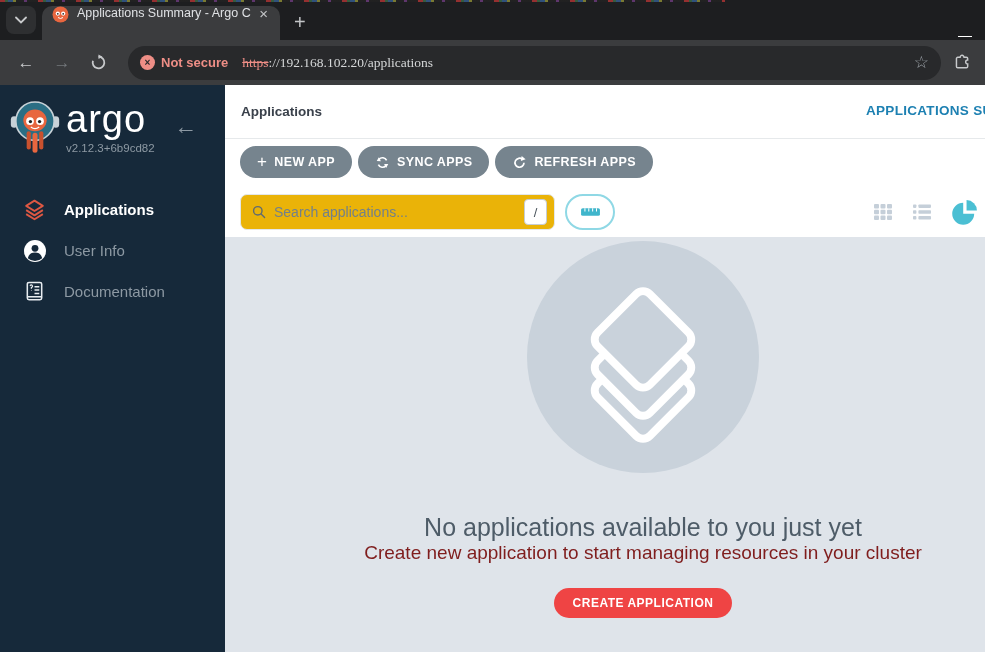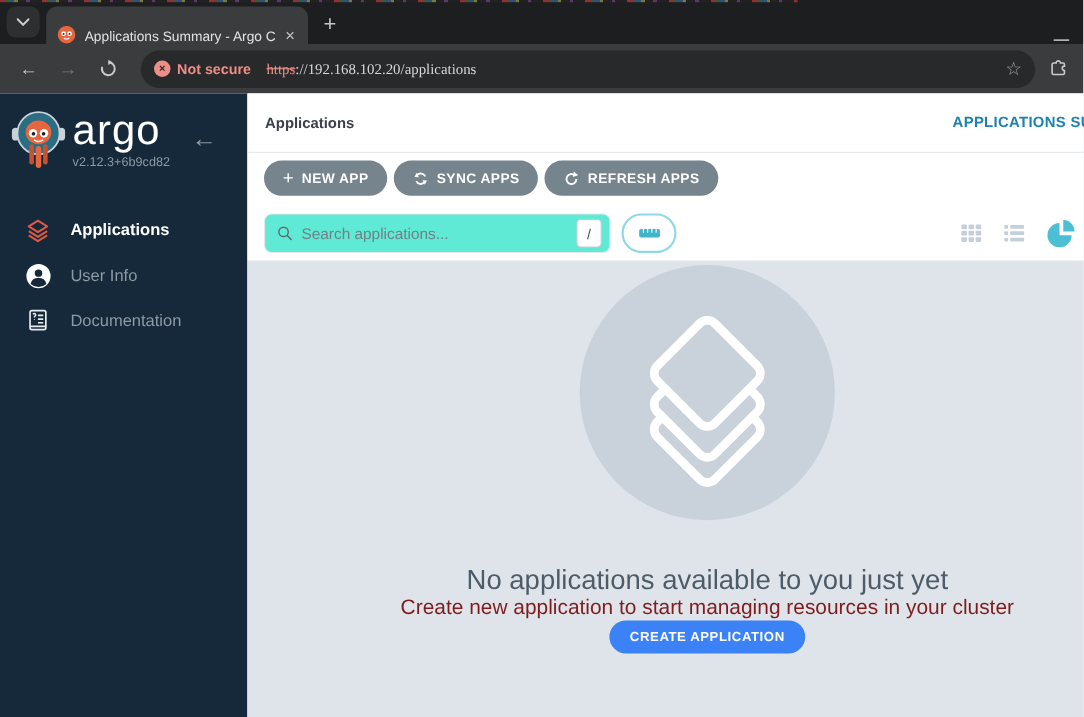--- a/index.html
+++ b/index.html
@@ -4,21 +4,21 @@
 <style>
   * { margin:0; padding:0; box-sizing:border-box; }
   html,body { width:985px; height:652px; overflow:hidden; font-family:"Liberation Sans", sans-serif; background:#fff; }
 
   
   .glitch { position:absolute; top:0; left:0; width:725px; height:2px; z-index:50;
     background:repeating-linear-gradient(90deg,#a33 0 5px,#3a6643 5px 8px,#335a8c 8px 13px,#8a8a35 13px 16px,#222 16px 24px,#6a3a7a 24px 27px,#222 27px 38px);
     opacity:.85; }
   .tabstrip { height:40px; background:#1d1e20; display:flex; align-items:flex-end; position:relative; }
   .tab-search-btn { width:30px; height:28px; border-radius:8px; background:#2e2f31; margin:0 6px 6px 6px; display:flex; align-items:center; justify-content:center; }
-  .tab { width:238px; height:34px; background:#3b3c3e; border-radius:10px 10px 0 0; display:flex; align-items:flex-end; padding:0 8px 0 10px; color:#dfe1e4; font-size:12.5px; }
+  .tab { width:238px; height:34px; background:#3b3c3e; border-radius:10px 10px 0 0; display:flex; align-items:flex-start; padding:0 8px 0 10px; color:#dfe1e4; font-size:12.5px; }
   .tab-title { flex:1; white-space:nowrap; overflow:hidden; margin-left:8px; }
   .tab-close { color:#c3c5c7; font-size:15px; padding:0 4px; line-height:1; }
   .new-tab { color:#c3c5c7; font-size:20px; margin:0 0 8px 14px; line-height:1; }
   .win-min { position:absolute; right:14px; top:27px; color:#fff; font-size:14px; letter-spacing:-1px; }
 
   .toolbar { height:45px; background:#3b3c3e; display:flex; align-items:center; padding:0 10px; }
   .nav-ico { width:32px; height:32px; display:flex; align-items:center; justify-content:center; font-size:17px; color:#c8cacc; margin-right:4px; }
   .nav-ico.disabled { color:#74787c; }
   .addr { flex:1; height:34px; background:#28292b; border-radius:17px; margin:0 8px 0 10px; display:flex; align-items:center; padding:0 12px; overflow:hidden; }
   .notsec { display:flex; align-items:center; gap:6px; color:#ee8e86; font-size:13px; font-weight:600; margin-right:14px; white-space:nowrap; }
@@ -45,33 +45,33 @@
   .main { flex:1; position:relative; background:#dfe4ea; overflow:visible; }
   .main-header { background:#fff; height:152px; position:relative; }
   .breadcrumb { position:absolute; top:19px; left:16px; font-size:13.5px; font-weight:600; color:#3a414b; }
   .summary-link { position:absolute; top:18px; left:641px; font-size:13.5px; font-weight:700; color:#1d80b2; letter-spacing:.3px; white-space:nowrap; }
   .hdr-divider { position:absolute; top:53px; left:0; right:-100px; border-top:1px solid #e6e9eb; }
   .btn-row { position:absolute; top:61px; left:15px; display:flex; gap:6px; }
   .pill-btn { height:32px; border-radius:16px; background:#76848e; color:#fff; border:none; font-family:inherit; font-size:12.5px; font-weight:700; letter-spacing:.4px; display:flex; align-items:center; padding:0 17px; gap:7px; }
   .pill-btn .bi { display:flex; align-items:center; }
   .plus-g { font-size:17px; font-weight:400; line-height:1; margin-top:-1px; }
   .search-row { position:absolute; top:109px; left:15px; right:0; display:flex; align-items:center; }
-  .search-box { width:315px; height:36px; background:#5eead4; border:1px solid #e3e7ea; border-radius:7px; display:flex; align-items:center; padding:0 7px 0 10px; }
+  .search-box { width:315px; height:36px; background:#eab308; border:1px solid #e3e7ea; border-radius:7px; display:flex; align-items:center; padding:0 7px 0 10px; }
   .search-box input { flex:1; border:none; outline:none; background:transparent; font-family:inherit; font-size:14px; color:#3a414b; margin-left:7px; }
   .search-box input::placeholder { color:#72808a; }
   .slash-badge { width:23px; height:26px; background:#fff; border:1px solid #c6cdd4; border-radius:4px; color:#4a545c; font-size:13px; display:flex; align-items:center; justify-content:center; }
   .oval-btn { width:50px; height:36px; border-radius:18px; background:#fff; border:2px solid #8fd8e5; margin-left:10px; display:flex; align-items:center; justify-content:center; }
   .view-icons { position:absolute; right:5px; top:0; height:36px; display:flex; align-items:center; gap:15px; }
 
   .content { position:absolute; top:152px; left:0; right:0; bottom:0; background:#dfe4ea; }
   .empty-wrap { width:100%; display:flex; flex-direction:column; align-items:center; transform:translateX(38px); }
   .empty-circle { width:232px; height:232px; border-radius:50%; background:#c9d2db; margin-top:4px; display:flex; align-items:center; justify-content:center; }
   .empty-title { margin-top:40px; font-size:25px; color:#4e5c68; }
   .empty-sub { font-size:19px; color:#7f1d1d; }
-  .cta-btn { height:30px; border-radius:15px; border:none; background:#3b82f6; color:#fff; font-family:inherit; font-size:12px; font-weight:700; letter-spacing:.5px; padding:0 19px; }
+  .cta-btn { margin-top:24px; height:30px; border-radius:15px; border:none; background:#ef4444; color:#fff; font-family:inherit; font-size:12px; font-weight:700; letter-spacing:.5px; padding:0 19px; }
 </style>
 </head>
 <body>
 
 <div class="glitch"></div>
 
 <div class="tabstrip">
   <div class="tab-search-btn">
     <svg width="12" height="8" viewBox="0 0 12 8">
         <path d="M1 1.5 L6 6.5 L11 1.5" fill="none" stroke="#c8cacc" stroke-width="1.8" stroke-linecap="round"></path>

